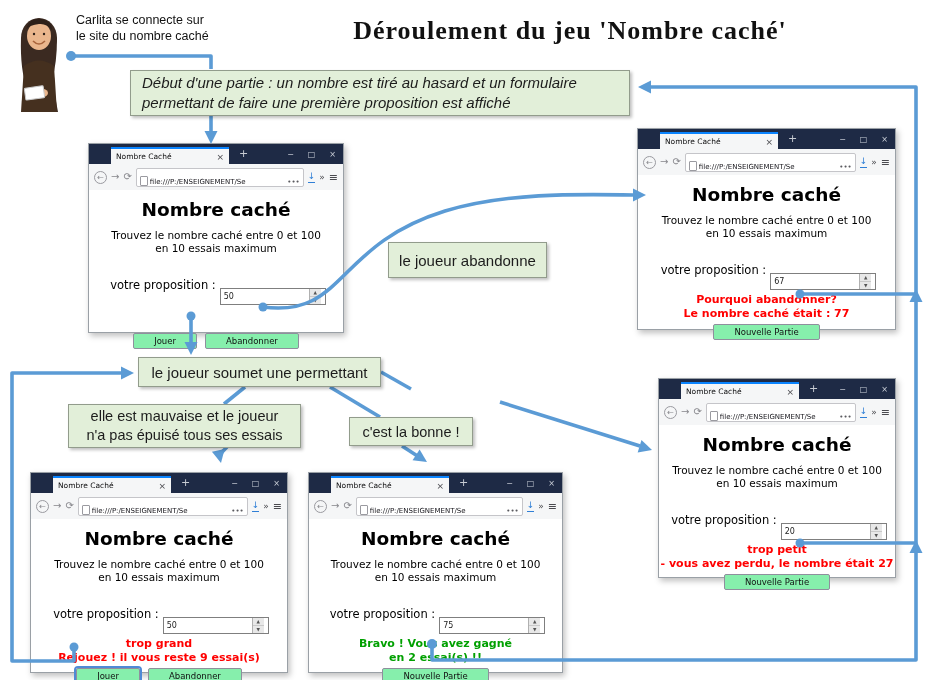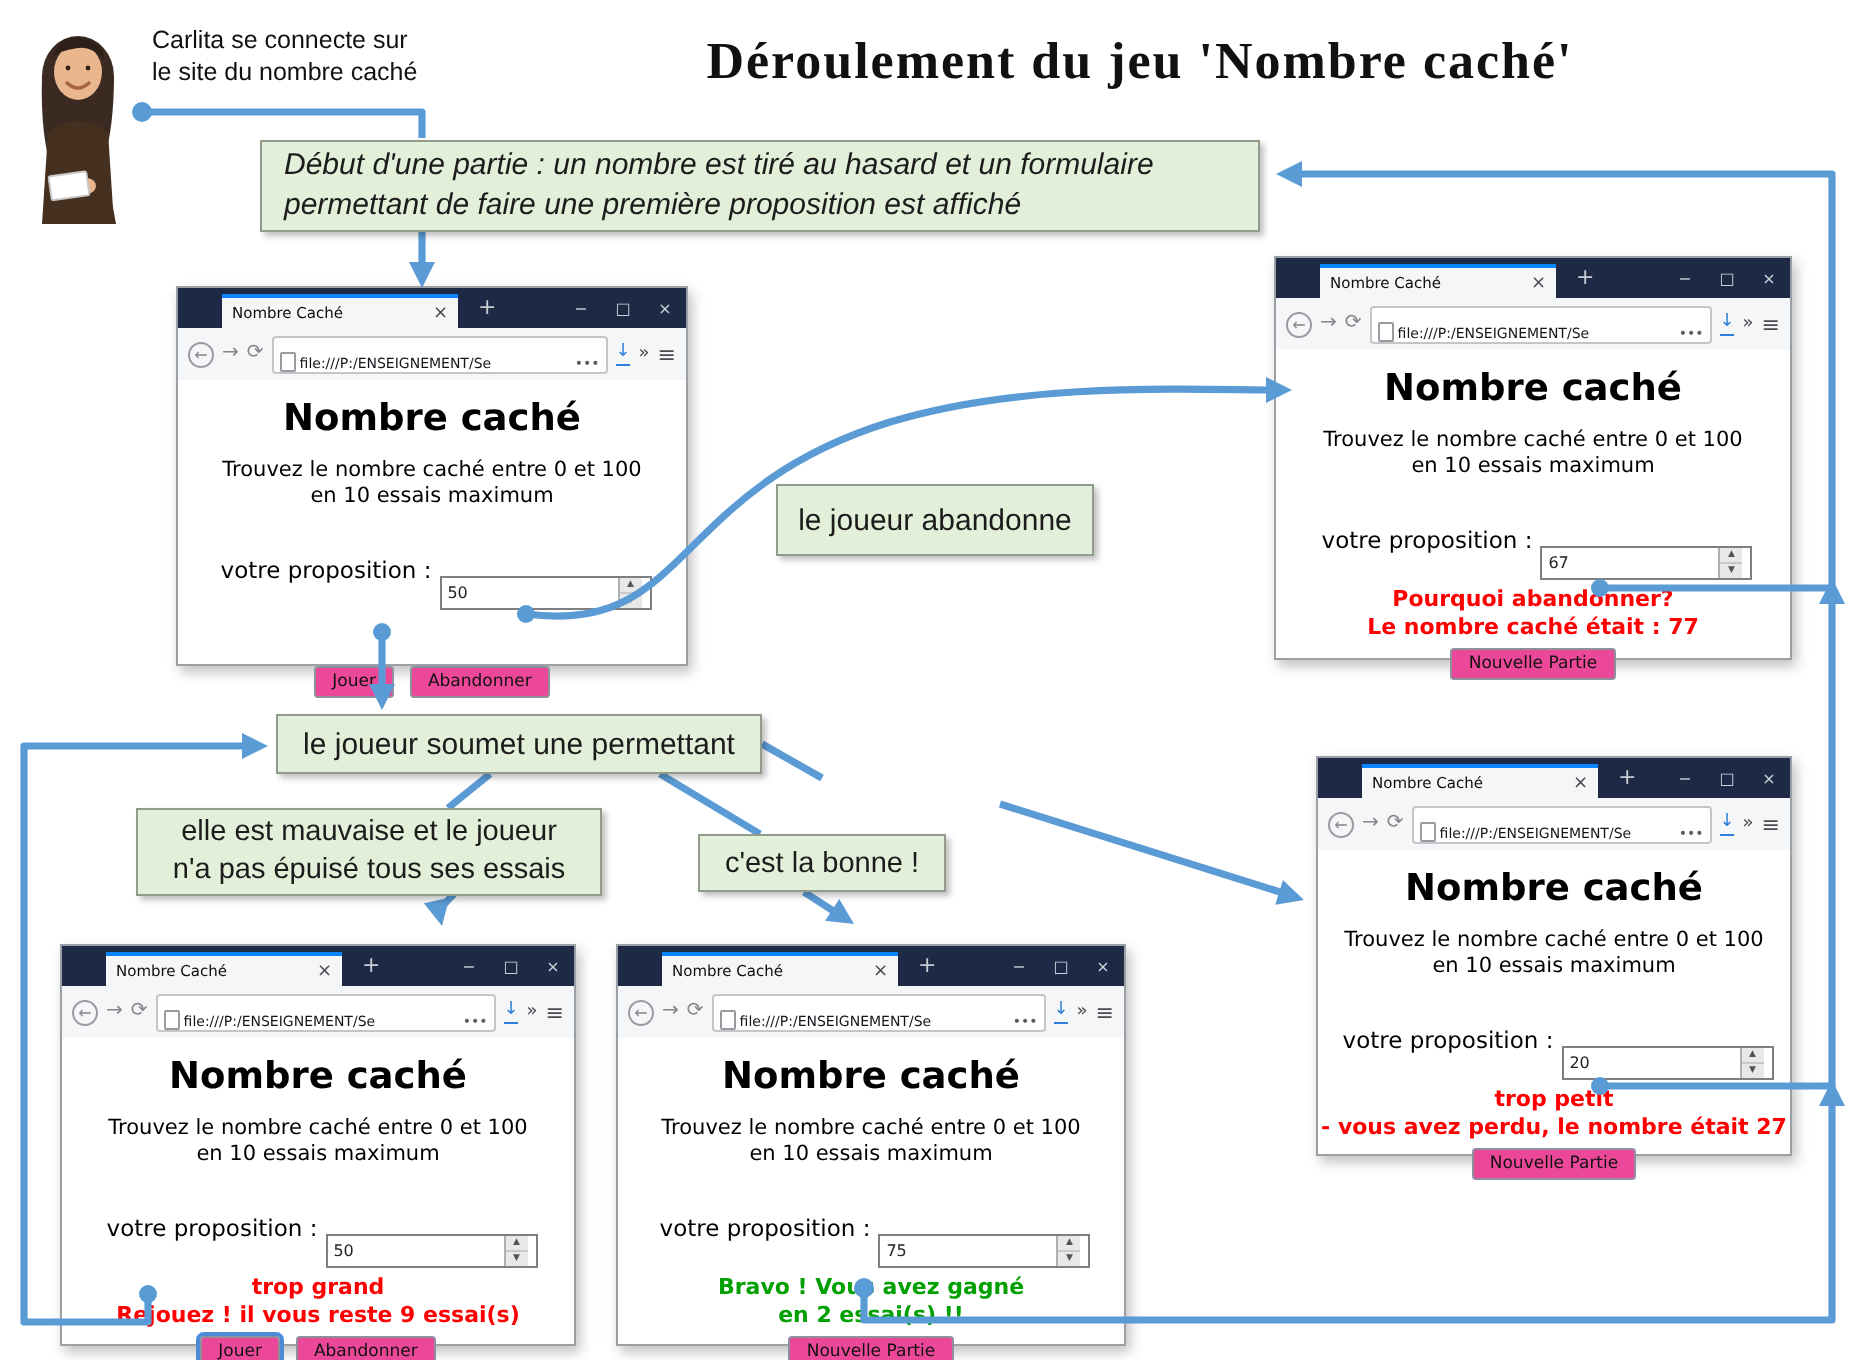--- a/index.html
+++ b/index.html
@@ -71,22 +71,22 @@
     padding:0 14px 0 3px;box-sizing:border-box;font-family:"DejaVu Sans",sans-serif;color:#222;}
   .spin{position:absolute;right:1px;top:1px;bottom:1px;width:11px;border-left:1px solid #b0b0b0;
     display:flex;flex-direction:column;background:#e8e8e8;}
   .spin span{flex:1;font-size:4.5px;line-height:7px;color:#555;text-align:center;}
   .spin span:first-child{border-bottom:1px solid #c9c9c9;}
   .msg{font-weight:bold;font-size:11px;line-height:13.5px;margin-top:3px;white-space:nowrap;}
   .msg.err{color:var(--error);}
   .msg.ok{color:var(--success);}
   .btnrow{margin-top:4px;display:flex;gap:8px;}
   .no-msg .btnrow{margin-top:28px;}
-  .pbtn{background:#ec4899;border:1px solid #8f8f9d;border-radius:2px;font-size:8.5px;
-    padding:2px 8px;font-family:"DejaVu Sans",sans-serif;color:#111;}
+  .pbtn{background:#86efac;border:1px solid #8f8f9d;border-radius:2px;font-size:8.5px;
+    padding:2px 20px;font-family:"DejaVu Sans",sans-serif;color:#111;}
   .pbtn.focused{outline:2px solid #4f8ad6;outline-offset:0;}
   .w-initial{left:88px;top:143px;width:256px;height:190px;}
   .w-abandoned{left:637px;top:128px;width:259px;height:202px;}
   .w-lost{left:658px;top:378px;width:238px;height:200px;}
   .w-retry{left:30px;top:472px;width:258px;height:201px;}
   .w-won{left:308px;top:472px;width:255px;height:201px;}
 </style>
 </head>
 <body>
 

